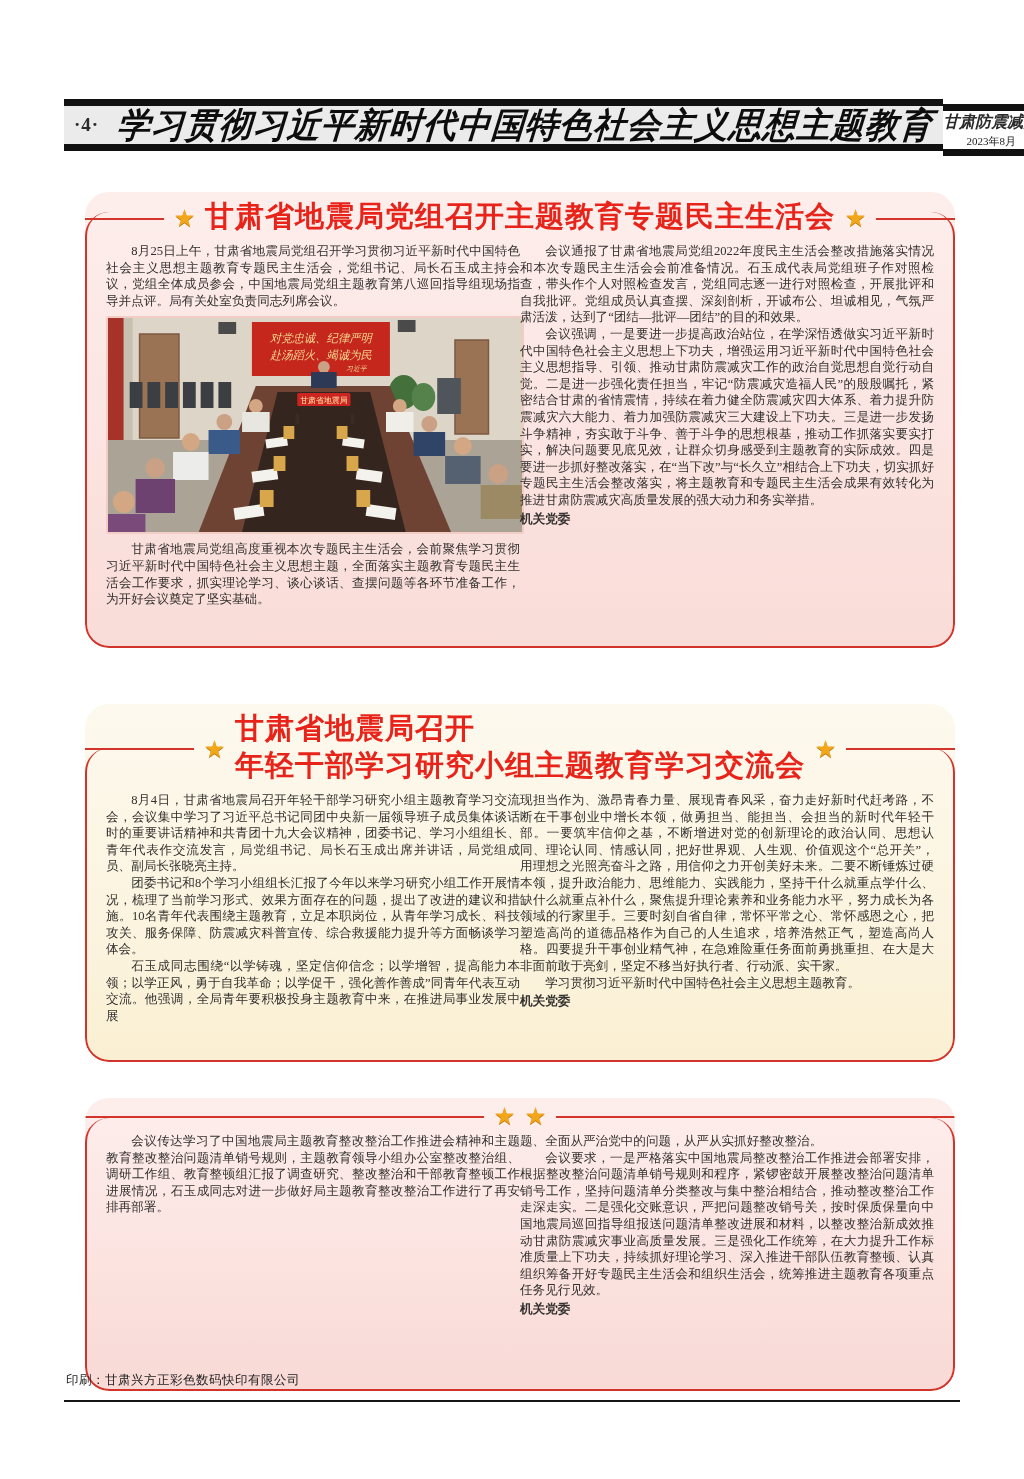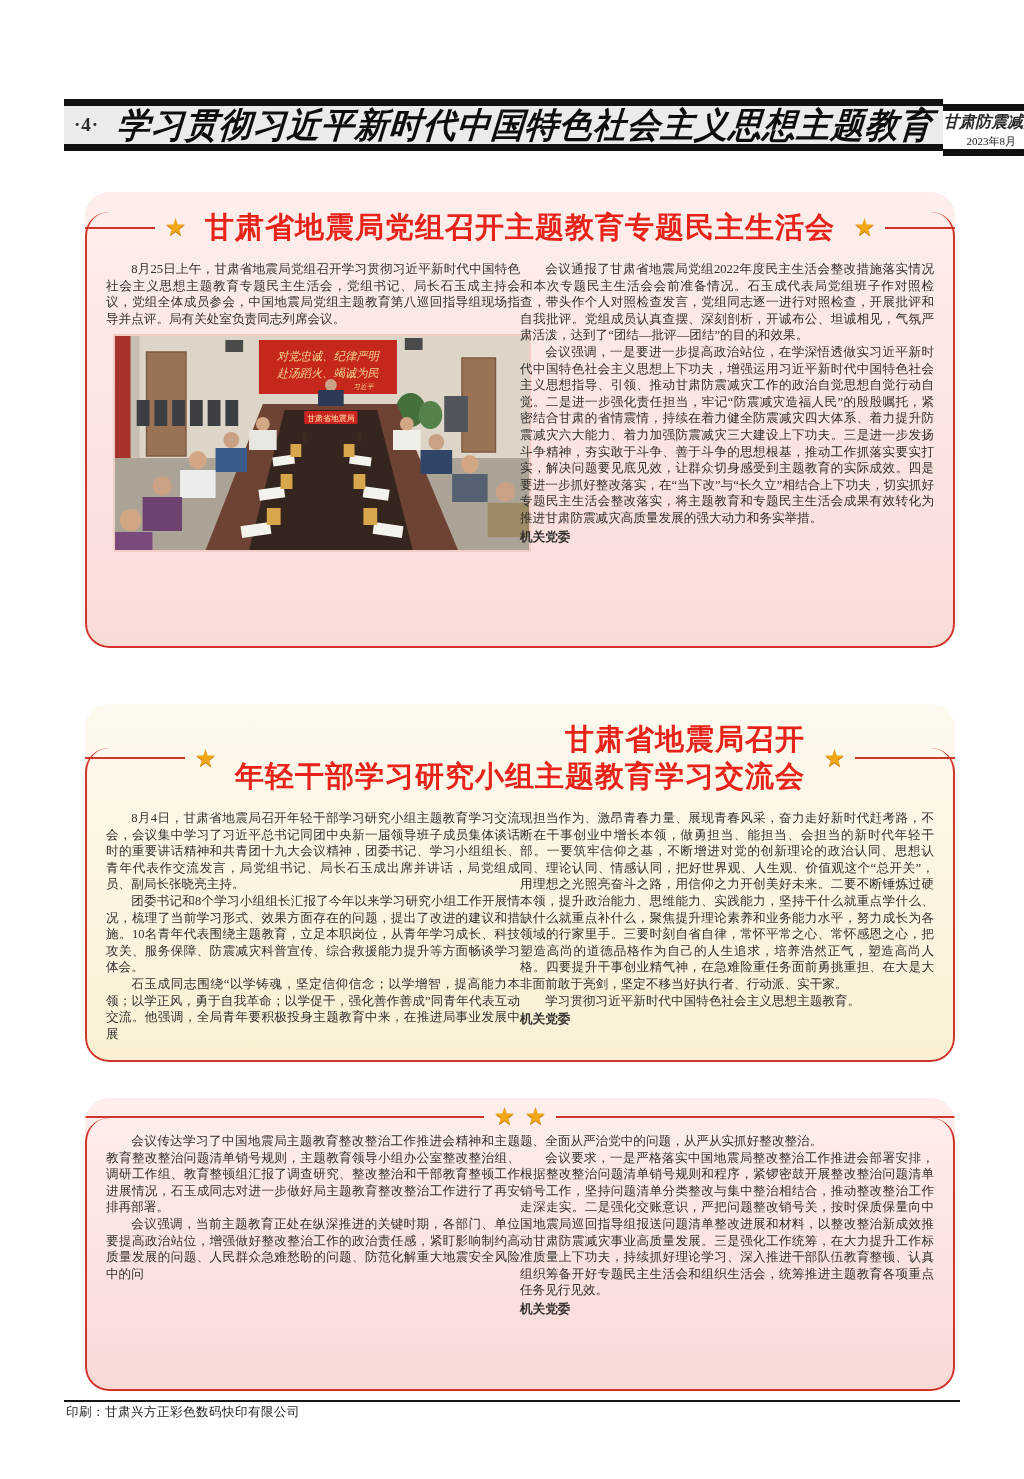--- a/index.html
+++ b/index.html
@@ -62,22 +62,22 @@
     position:relative; display:flex; align-items:center; gap:10px;
     padding:8px 0 2px;
   }
   .seg { flex:1; border-top:2px solid #d2342c; height:0; }
   .star-icon {
     font-size:21px; color:#f2a71b; line-height:1;
     text-shadow:0 1px 0 #b97708;
     flex:0 0 auto;
   }
   .art-title {
-    margin:9px; text-align:right;
-    font-family:Liberation Serif, serif;
+    margin:0; text-align:left;
+    font-family:Liberation Mono, monospace;
     font-weight:bold; font-size:29px; line-height:37px; color:#e8231a;
     letter-spacing:1px; white-space:nowrap;
   }
   .art-title .tline { display:block; }
 
   .cols {
     position:relative;
     display:flex; 
     padding:4px 21px 12px;
   }
@@ -102,21 +102,21 @@
   }
   .photo svg { display:block; width:100%; height:100%; }
   .photo text { font-family:"Liberation Sans","DejaVu Sans",sans-serif; }
 
   
   .footer-rule {
     position:absolute; left:64px; top:1400px; width:896px; height:0;
     border-top:2.5px solid #151515;
   }
   .footer-line {
-    position:absolute; left:66px; top:1404px;
+    position:absolute; left:66px; top:1372px;
     font-size:12.5px; color:#1d1d1d; letter-spacing:0.5px;text-align:right;
   }
 </style>
 </head>
 <body>
 
 <div class="sheet">
 
   <div class="header">
     <div class="header-main">
@@ -136,21 +136,21 @@
       <span class="star-icon">★</span>
       <h2 class="art-title">
         <span class="tline">甘肃省地震局党组召开主题教育专题民主生活会</span>
       </h2>
       <span class="star-icon">★</span>
       <span class="seg"></span>
     </div>
     <div class="cols">
       <div class="col">
         <p>8月25日上午，甘肃省地震局党组召开学习贯彻习近平新时代中国特色社会主义思想主题教育专题民主生活会，党组书记、局长石玉成主持会议，党组全体成员参会，中国地震局党组主题教育第八巡回指导组现场指导并点评。局有关处室负责同志列席会议。</p>
-        <figure class="photo" style="margin-left:7px;margin-right:0;">
+        <figure class="photo" style="margin-left:0;margin-right:0;">
           <svg viewBox="0 0 420 214" preserveAspectRatio="none">
 
             <rect x="0" y="0" width="420" height="122" fill="#ddd6c8"></rect>
             <rect x="0" y="0" width="16" height="122" fill="#a63229"></rect>
             <rect x="16" y="0" width="9" height="122" fill="#c7c0b0"></rect>
 
             <rect x="32" y="16" width="40" height="104" fill="#9a7355" stroke="#7c5a41" stroke-width="1.5"></rect>
             <rect x="352" y="22" width="34" height="94" fill="#9a7355" stroke="#7c5a41" stroke-width="1.5"></rect>
 
             <rect x="112" y="4" width="18" height="12" fill="#4a4a4a"></rect>
@@ -228,20 +228,21 @@
               <rect x="168" y="138" width="12" height="15" fill="#d8a64b"></rect>
               <rect x="154" y="172" width="14" height="17" fill="#d8a64b"></rect>
               <rect x="232" y="108" width="11" height="13" fill="#d8a64b"></rect>
               <rect x="242" y="138" width="12" height="15" fill="#d8a64b"></rect>
               <rect x="252" y="172" width="14" height="17" fill="#d8a64b"></rect>
               <rect x="190" y="96" width="4" height="10" fill="#3a2c20"></rect>
               <rect x="246" y="96" width="4" height="10" fill="#3a2c20"></rect>
             </g>
           </svg>
         </figure>
+        <p>甘肃省地震局党组高度重视本次专题民主生活会，会前聚焦学习贯彻习近平新时代中国特色社会主义思想主题，全面落实主题教育专题民主生活会工作要求，抓实理论学习、谈心谈话、查摆问题等各环节准备工作，为开好会议奠定了坚实基础。</p>
       </div>
       <div class="col">
         <p>会议通报了甘肃省地震局党组2022年度民主生活会整改措施落实情况和本次专题民主生活会会前准备情况。石玉成代表局党组班子作对照检查，带头作个人对照检查发言，党组同志逐一进行对照检查，开展批评和自我批评。党组成员认真查摆、深刻剖析，开诚布公、坦诚相见，气氛严肃活泼，达到了“团结—批评—团结”的目的和效果。</p>
         <p>会议强调，一是要进一步提高政治站位，在学深悟透做实习近平新时代中国特色社会主义思想上下功夫，增强运用习近平新时代中国特色社会主义思想指导、引领、推动甘肃防震减灾工作的政治自觉思想自觉行动自觉。二是进一步强化责任担当，牢记“防震减灾造福人民”的殷殷嘱托，紧密结合甘肃的省情震情，持续在着力健全防震减灾四大体系、着力提升防震减灾六大能力、着力加强防震减灾三大建设上下功夫。三是进一步发扬斗争精神，夯实敢于斗争、善于斗争的思想根基，推动工作抓落实要实打实，解决问题要见底见效，让群众切身感受到主题教育的实际成效。四是要进一步抓好整改落实，在“当下改”与“长久立”相结合上下功夫，切实抓好专题民主生活会整改落实，将主题教育和专题民主生活会成果有效转化为推进甘肃防震减灾高质量发展的强大动力和务实举措。</p>
         <p class="signature">机关党委</p>
       </div>
     </div>
   </section>
 
   <section class="article-box box-2">
@@ -274,21 +275,20 @@
     <div class="frame"></div>
     <div class="title-row">
       <span class="seg"></span>
       <span class="star-icon">★</span>
       <span class="star-icon">★</span>
       <span class="seg"></span>
     </div>
     <div class="cols">
       <div class="col">
         <p>会议传达学习了中国地震局主题教育整改整治工作推进会精神和主题教育整改整治问题清单销号规则，主题教育领导小组办公室整改整治组、调研工作组、教育整顿组汇报了调查研究、整改整治和干部教育整顿工作进展情况，石玉成同志对进一步做好局主题教育整改整治工作进行了再安排再部署。</p>
-        <p>会议强调，当前主题教育正处在纵深推进的关键时期，各部门、单位要提高政治站位，增强做好整改整治工作的政治责任感，紧盯影响制约高质量发展的问题、人民群众急难愁盼的问题、防范化解重大地震安全风险中的问</p>
       </div>
       <div class="col">
         <p class="cont">题、全面从严治党中的问题，从严从实抓好整改整治。</p>
         <p>会议要求，一是严格落实中国地震局整改整治工作推进会部署安排，根据整改整治问题清单销号规则和程序，紧锣密鼓开展整改整治问题清单销号工作，坚持问题清单分类整改与集中整治相结合，推动整改整治工作走深走实。二是强化交账意识，严把问题整改销号关，按时保质保量向中国地震局巡回指导组报送问题清单整改进展和材料，以整改整治新成效推动甘肃防震减灾事业高质量发展。三是强化工作统筹，在大力提升工作标准质量上下功夫，持续抓好理论学习、深入推进干部队伍教育整顿、认真组织筹备开好专题民主生活会和组织生活会，统筹推进主题教育各项重点任务见行见效。</p>
         <p class="signature">机关党委</p>
       </div>
     </div>
   </section>
 
   <div class="footer-rule"></div>

